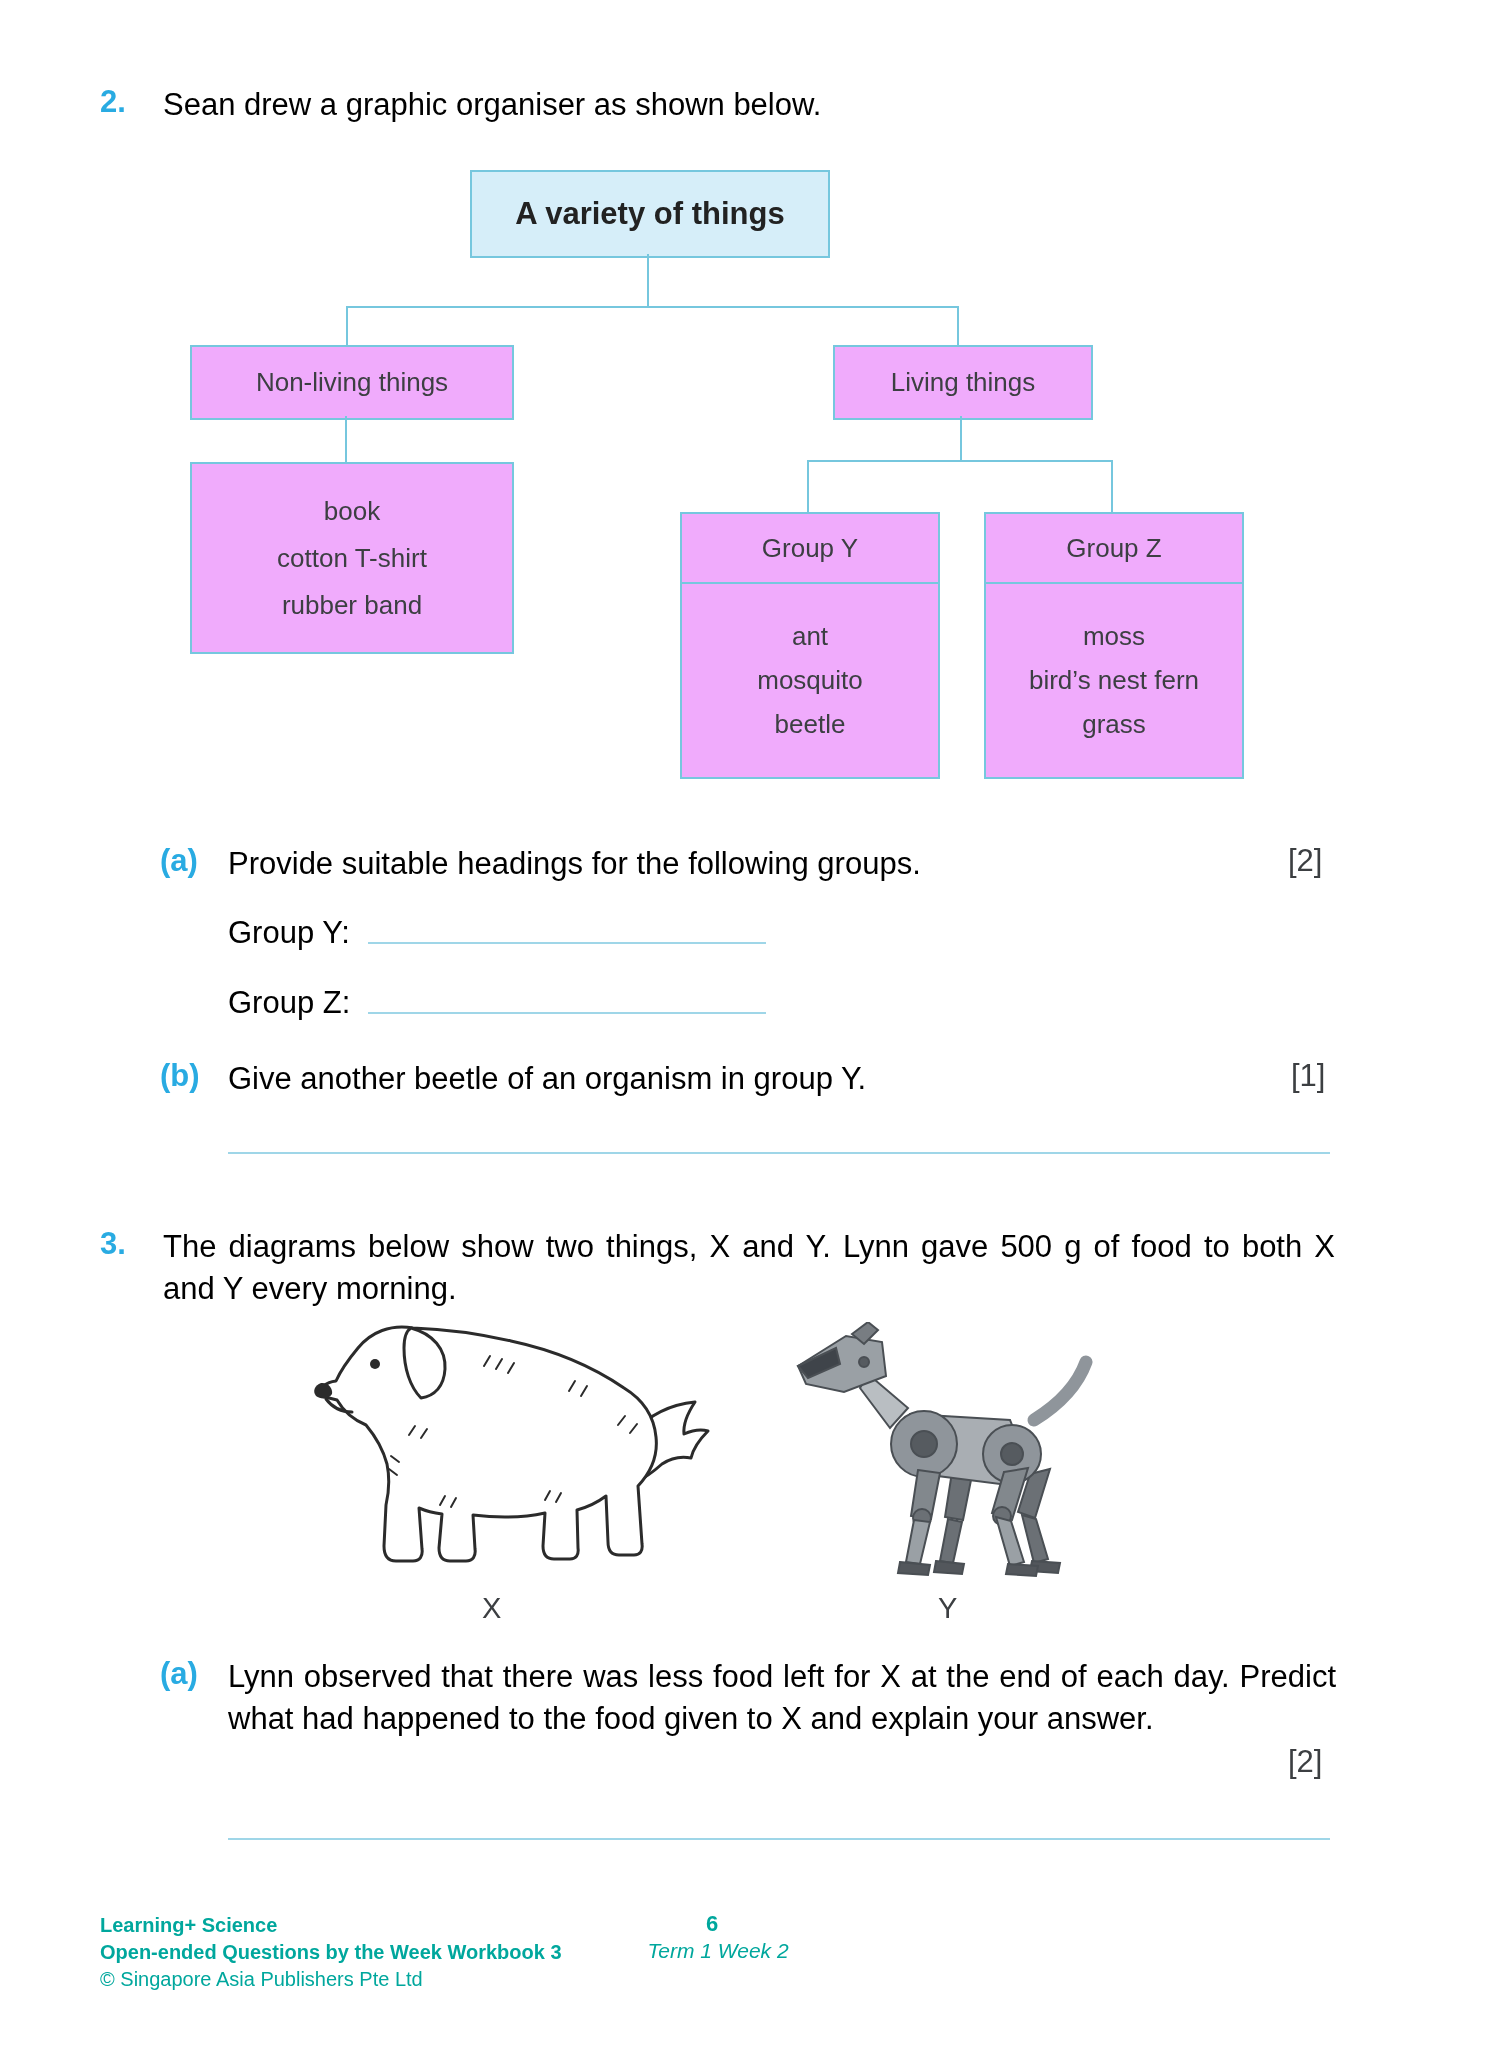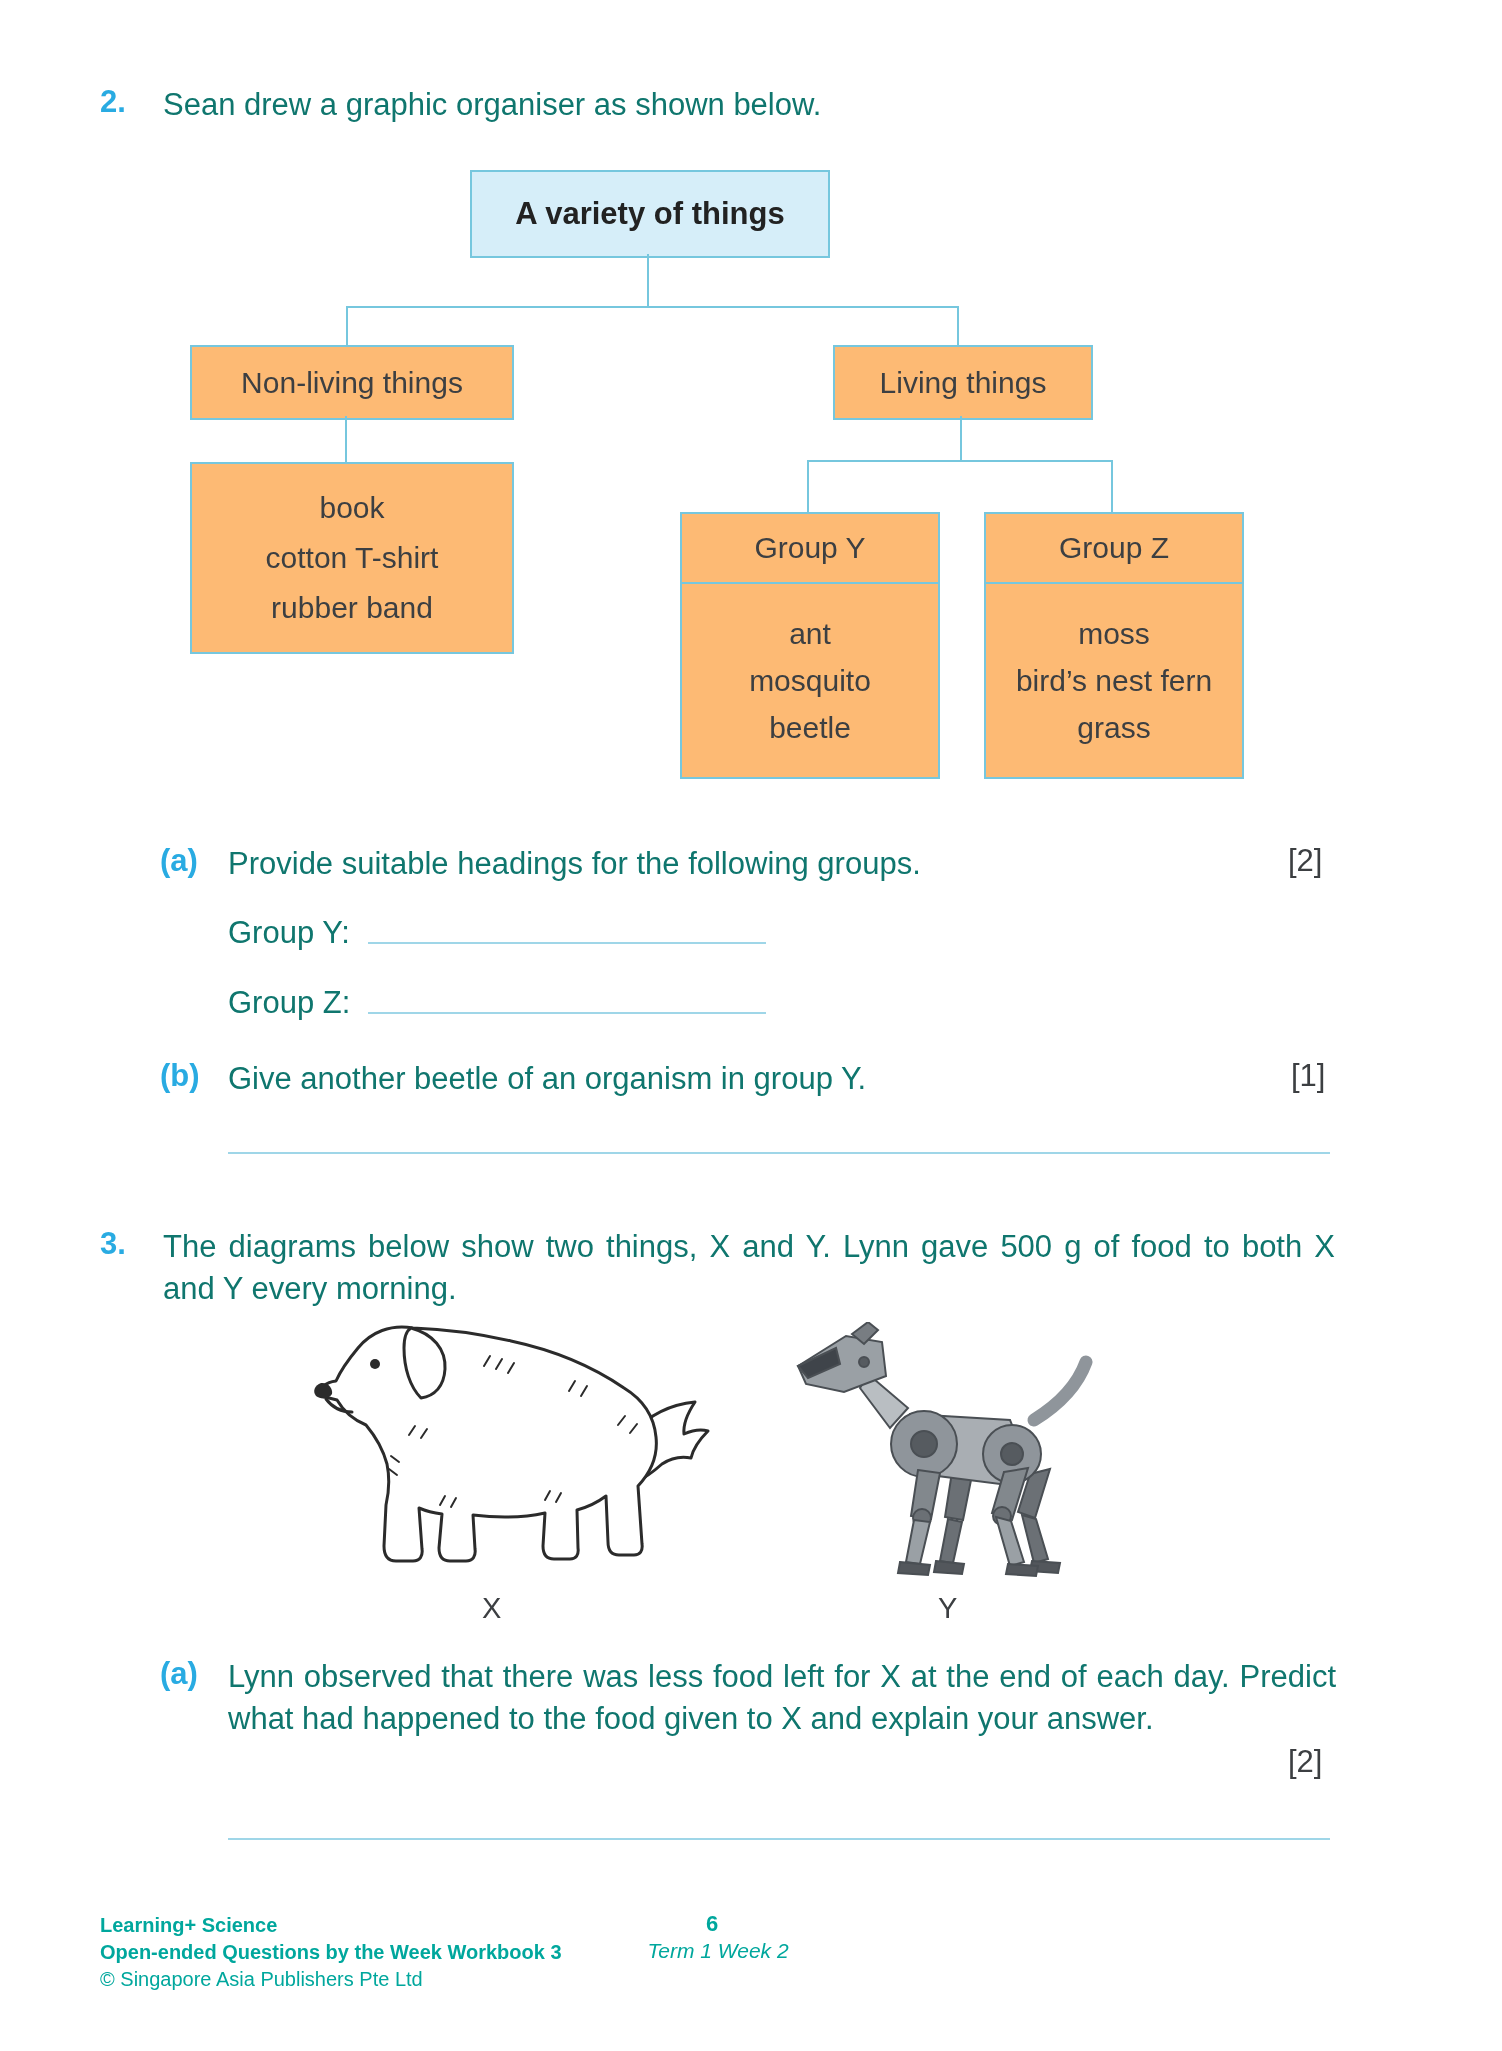--- a/index.html
+++ b/index.html
@@ -1,23 +1,23 @@
 <!DOCTYPE html>
 <html><head>
 <meta charset="utf-8">
 <style>
   html,body{margin:0;padding:0;}
   body{width:1502px;height:2051px;background:#ffffff;font-family:"Liberation Sans","DejaVu Sans",sans-serif;}
   .page{position:relative;width:1502px;height:2051px;background:#ffffff;overflow:hidden;color:#3c3f42;}
   .abs{position:absolute;}
   .qnum{font-weight:700;color:#29abe2;font-size:31px;}
-  .body-text{font-size:31px;color:#0f766e;line-height:1.36;}
+  .body-text{font-size:31px;color:#000000;line-height:1.36;}
   .just{text-align:justify;}
   .marks{font-size:31px;color:#3c3f42;}
-  .dbox{position:absolute;border:2px solid #76c7de;background:#fdba74;display:flex;align-items:center;justify-content:center;text-align:center;font-size:30px;color:#3c3f42;}
+  .dbox{position:absolute;border:2px solid #76c7de;background:#f0abfc;display:flex;align-items:center;justify-content:center;text-align:center;font-size:26px;color:#3c3f42;}
   .root-box{background:#d6eef9;font-weight:700;color:#222;font-size:31px;}
   .dline{position:absolute;background:#76c7de;}
   .col-items{flex-direction:column;gap:16px;}
   .group-box{flex-direction:column;align-items:stretch;justify-content:flex-start;padding:0;}
   .group-header{height:68px;border-bottom:2px solid #76c7de;display:flex;align-items:center;justify-content:center;flex:none;}
   .group-items{flex:1;display:flex;flex-direction:column;align-items:center;justify-content:center;gap:13px;}
   .blank{position:absolute;border-bottom:2px solid #9fd6e8;}
   .small-label{font-size:29px;color:#3c3f42;}
   .footer-left div{font-size:20px;color:#00a79d;line-height:27px;}
   .f-bold{font-weight:700;}

